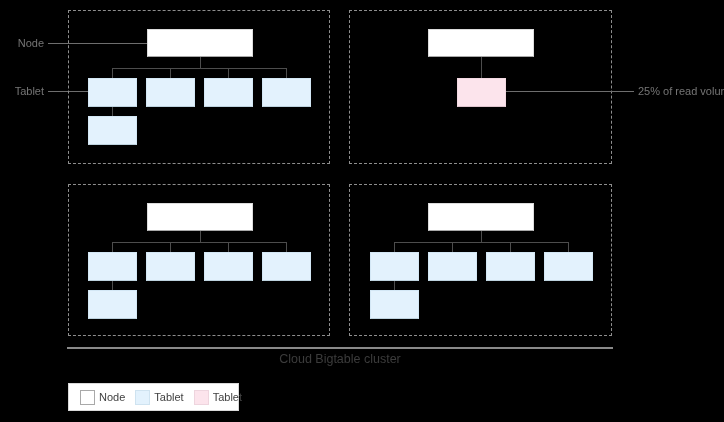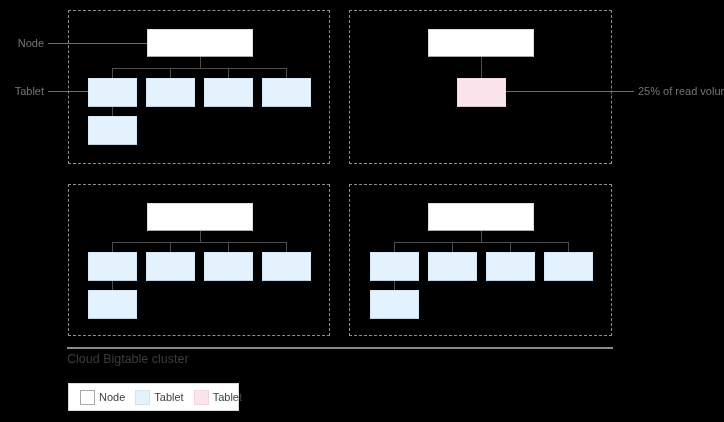--- a/index.html
+++ b/index.html
@@ -42,20 +42,21 @@
   .side-label {
     position: absolute;
     font-size: 11px; line-height: 13px;
     color: var(--label_text, #757575);
     white-space: nowrap;
   }
   .rule { position: absolute; height: 2px; background: var(--rule, #8a8a8a); }
   .cluster-title {
     position: absolute;
     font-size: 12.5px; line-height: 15px;
+    text-align: center;
     color: var(--title_text, #3c3c3c);
   }
   .legend {
     position: absolute;
     box-sizing: border-box;
     width: 171px; height: 28px;
     background: var(--legend_bg, #ffffff);
     border: 1px solid var(--legend_border, #d9d9d9);
     display: flex; align-items: center;
     padding: 0 10px 0 11px;

